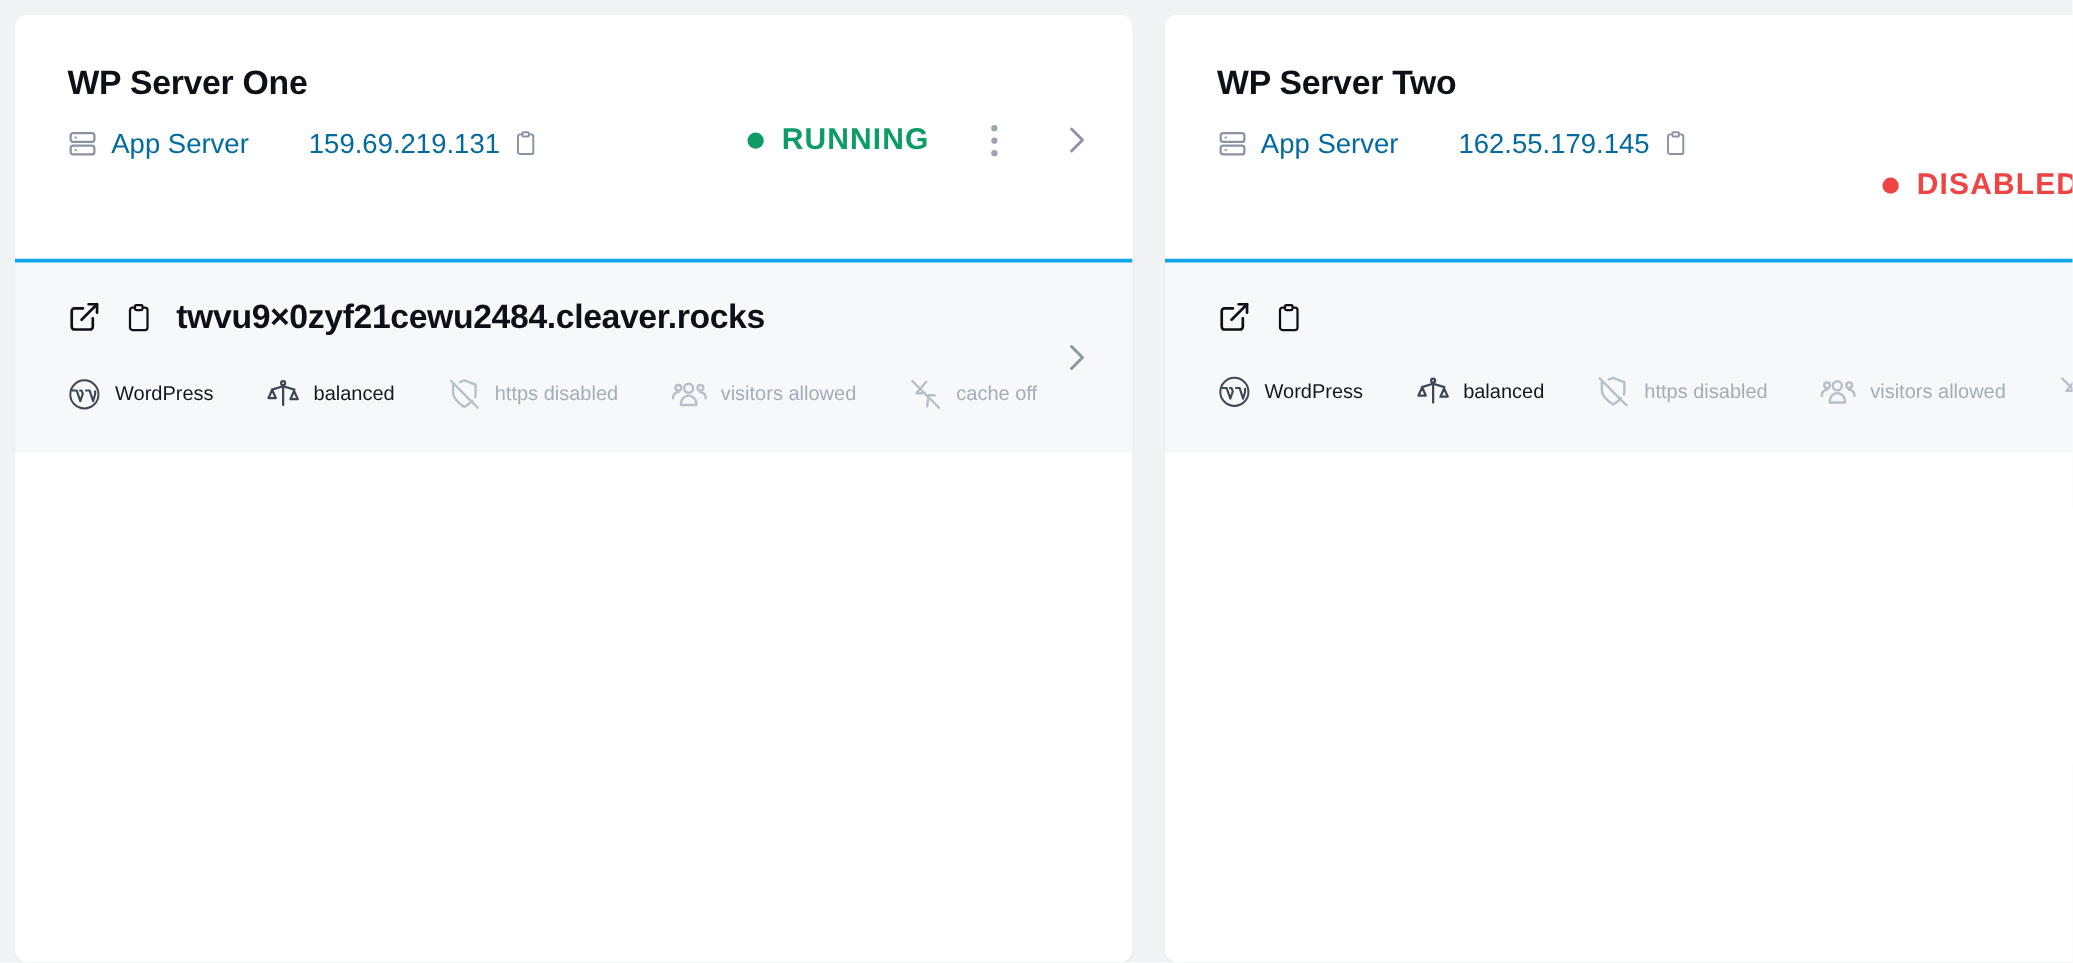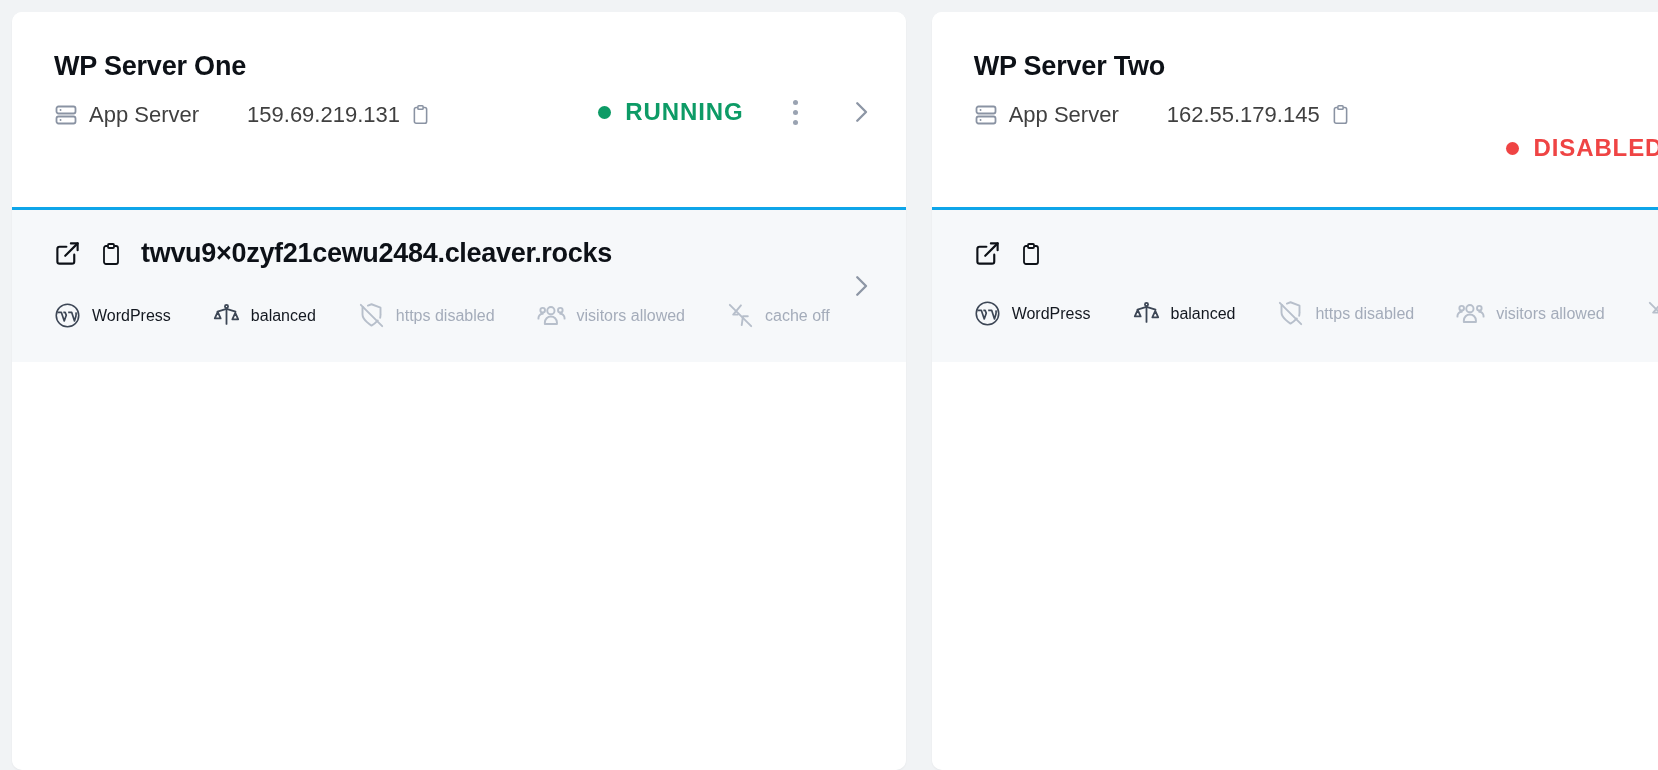--- a/index.html
+++ b/index.html
@@ -51,21 +51,21 @@
     font-size: 27px;
     font-weight: bold;
     color: #0d1117;
     letter-spacing: -0.2px;
     line-height: 1.1;
   }
   .server-meta {
     display: flex;
     align-items: center;
     margin-top: 20px;
-    color: #404040;
+    color: #0369a1;
     font-size: 22px;
     gap: 0;
   }
   .server-meta .kind {
     display: flex;
     align-items: center;
     gap: 11px;
   }
   .server-meta .ip {
     display: flex;

